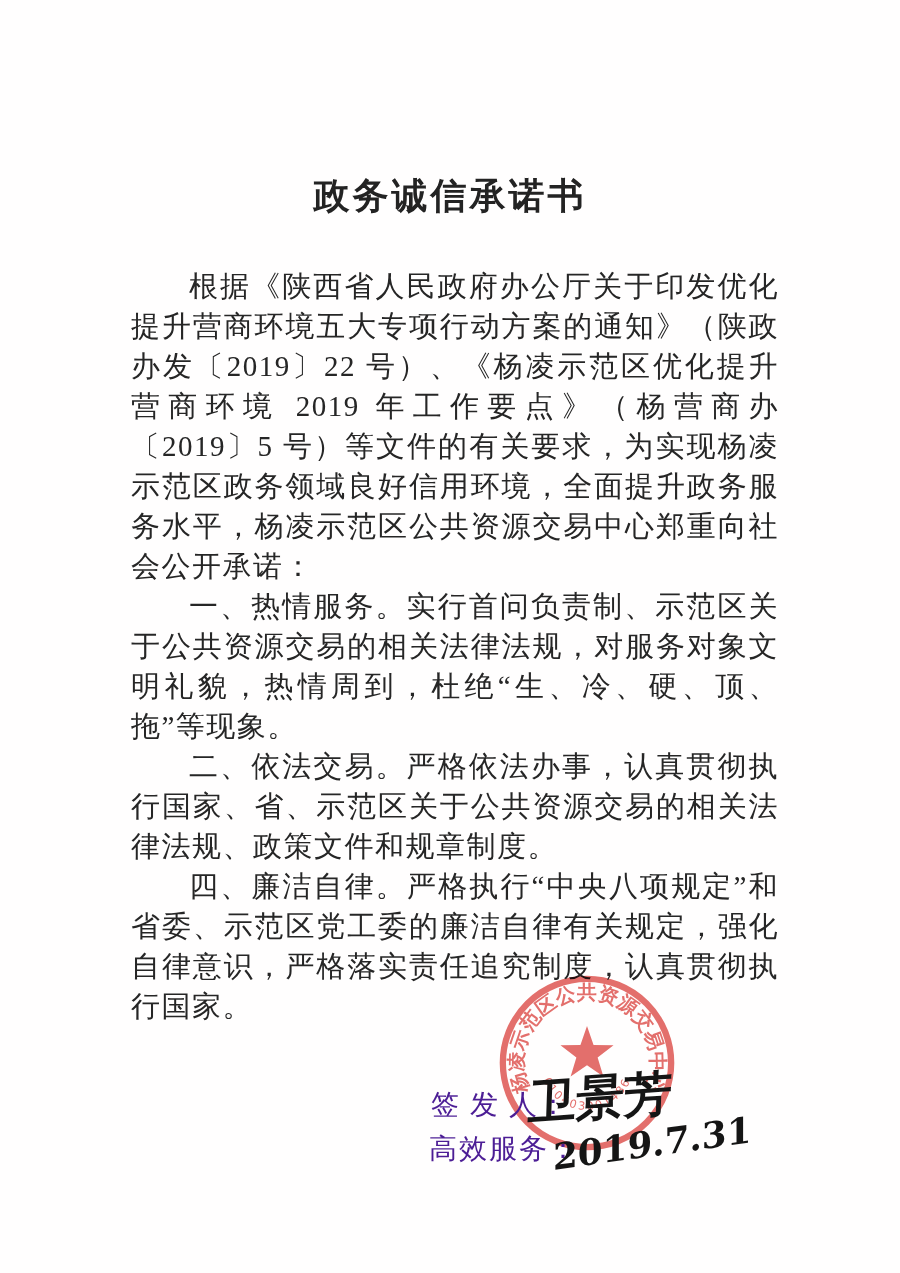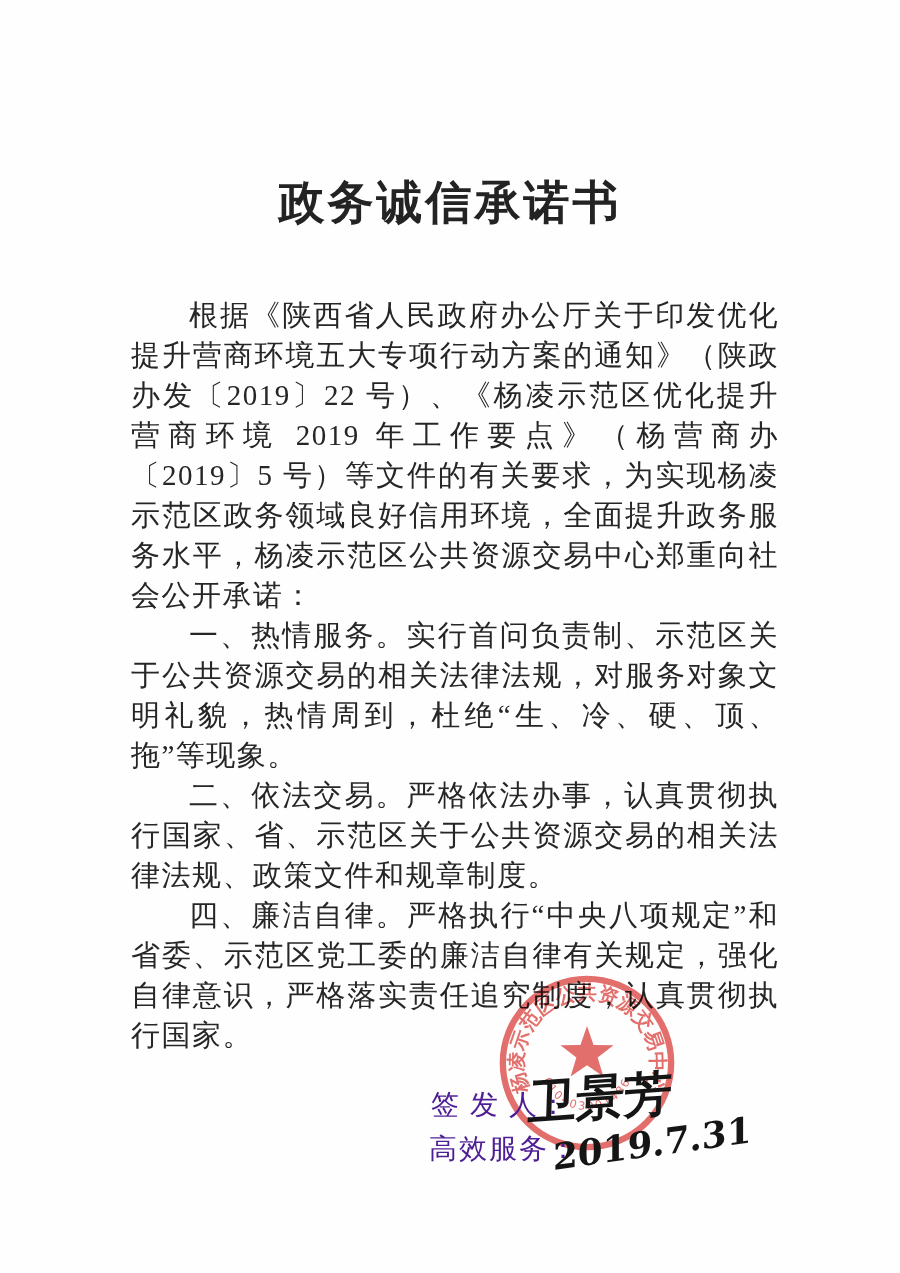--- a/index.html
+++ b/index.html
@@ -13,27 +13,27 @@
     font-family: "Liberation Serif", serif;
   }
   .doc-title {
     position: absolute;
     top: 172px;
     left: 0;
     width: 100%;
     text-align: center;
     font-family: "Liberation Sans", sans-serif;
     font-weight: bold;
-    font-size: 46px;
+    font-size: 36px;
     letter-spacing: 3px;
     color: #232323;
   }
   .doc-body {
     position: absolute;
-    top: 295px;
+    top: 266px;
     left: 131px;
     width: 648px;
     font-size: 29px;
     line-height: 40px;
     color: #262626;
     text-align: justify;
   }
   .doc-body p {
     text-indent: 2em;
     letter-spacing: 1.5px;

